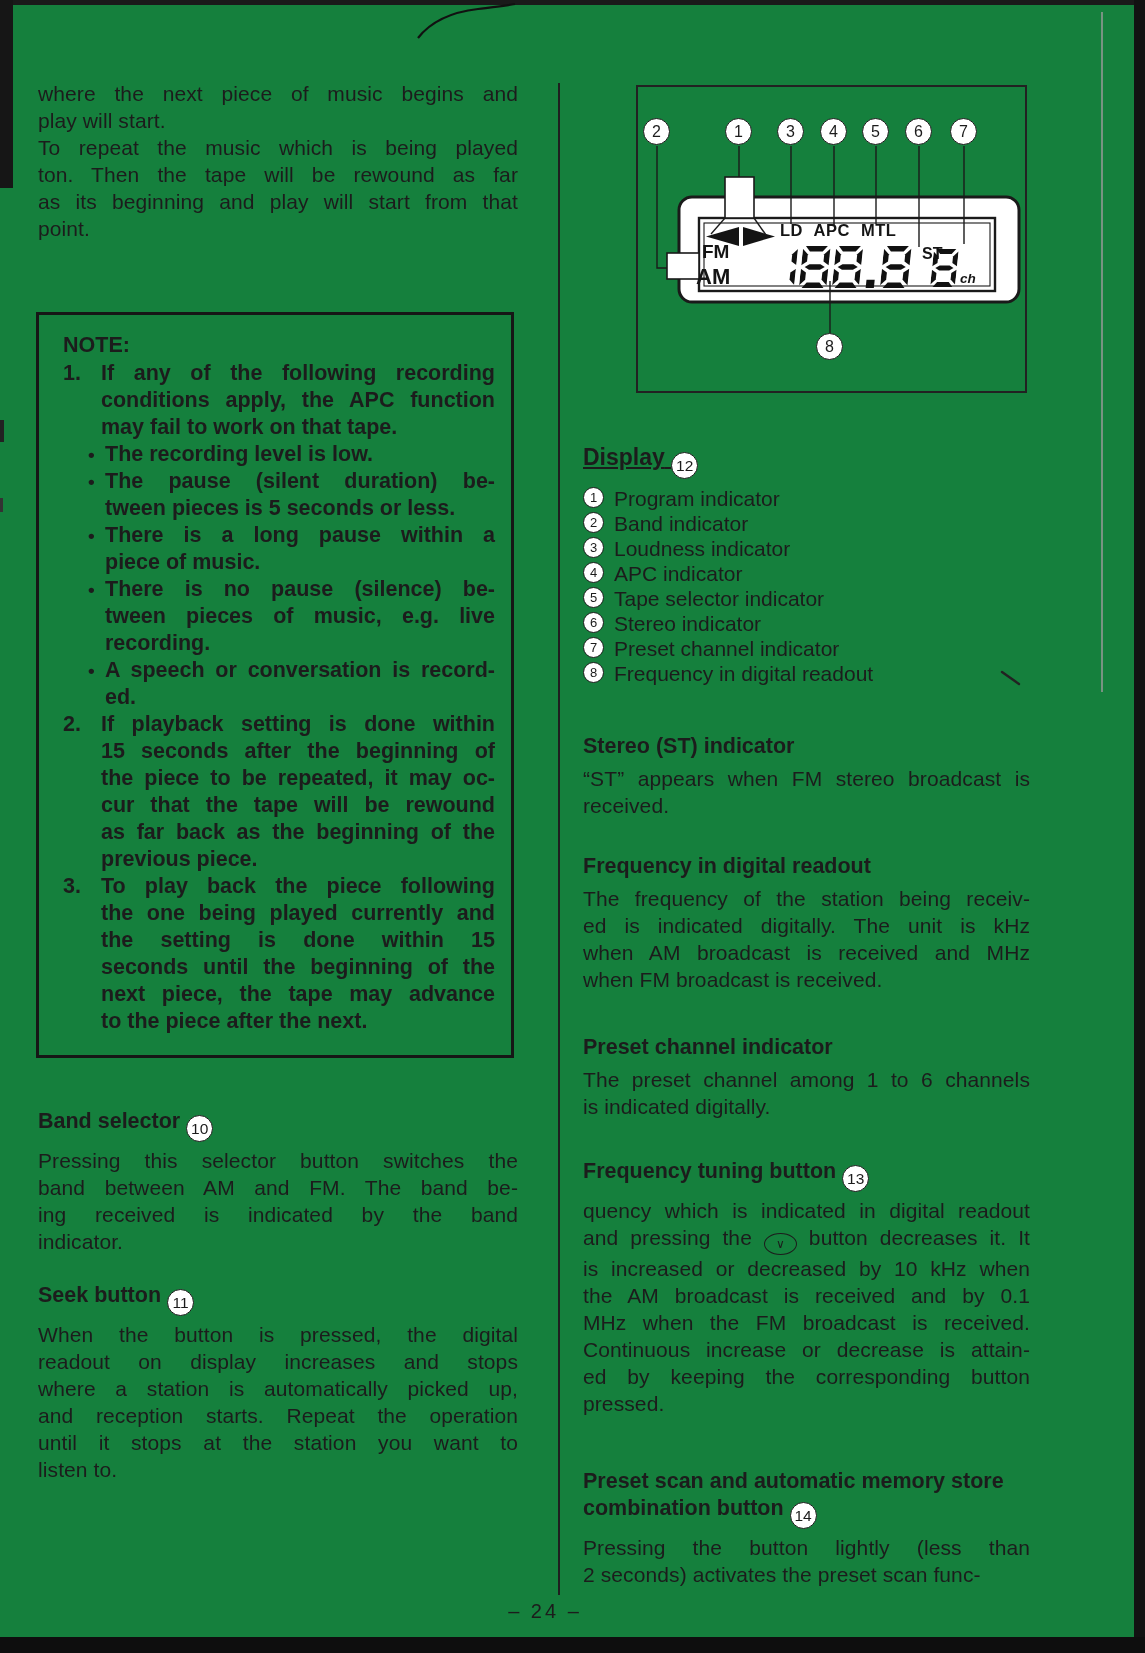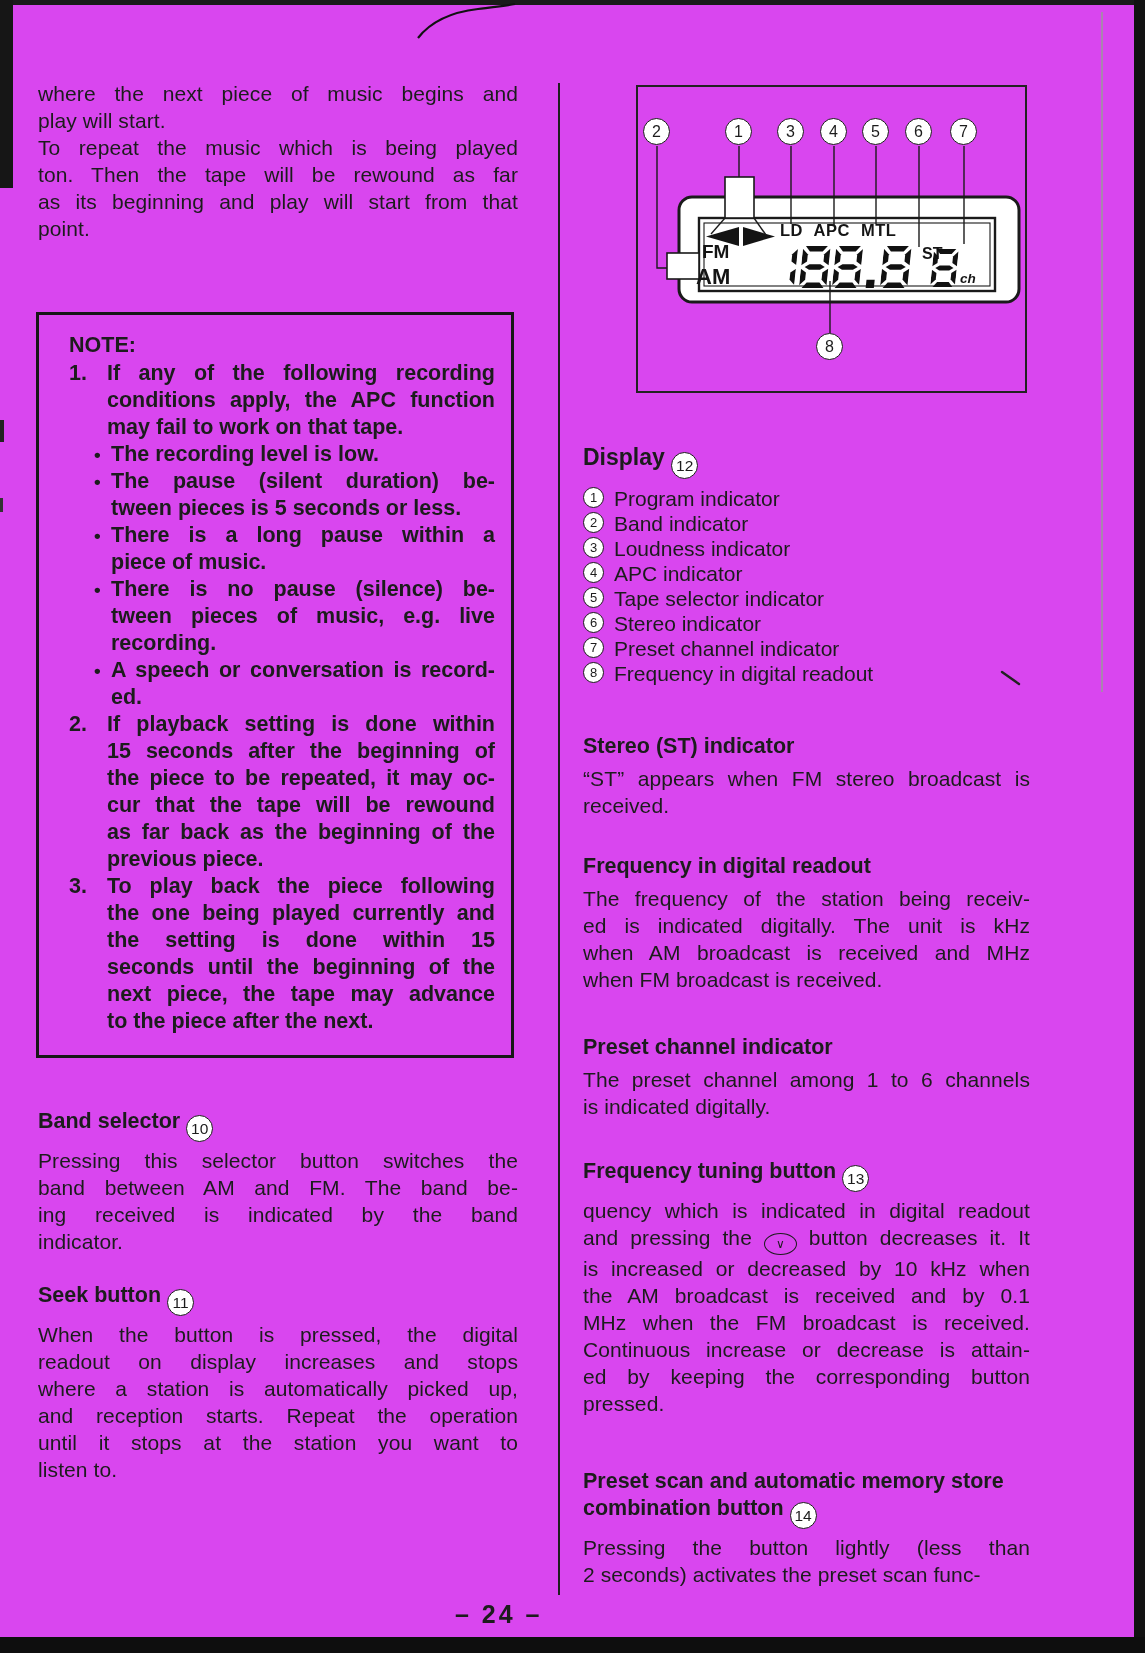--- a/index.html
+++ b/index.html
@@ -1,16 +1,16 @@
 <!DOCTYPE html>
 <html><head>
 <meta charset="utf-8">
 <style>
   html,body{margin:0;padding:0;background:#e8e8e8;}
-  .page{position:relative;width:1145px;height:1653px;background:#d946ef;overflow:hidden;
+  .page{position:relative;width:1145px;height:1653px;background:#15803d;overflow:hidden;
         font-family:"Liberation Sans",sans-serif;color:#1c1c1c;}
   
   .edge-top{position:absolute;left:0;top:0;width:1145px;height:5px;background:#1a1a1a;}
   .edge-right{position:absolute;right:0;top:0;width:11px;height:1653px;background:#121212;}
   .edge-bottom{position:absolute;left:0;top:1637px;width:1145px;height:16px;background:#0e0e0e;}
   .edge-left-hook{position:absolute;left:0;top:0;width:13px;height:188px;background:#161616;}
   .tick1{position:absolute;left:0;top:420px;width:4px;height:22px;background:#222;}
   .tick2{position:absolute;left:0;top:498px;width:3px;height:14px;background:#333;}
   .pageedge-line{position:absolute;left:1101px;top:12px;width:2px;height:680px;background:#9a9a9a;opacity:.75;}
   .curve-artifact{position:absolute;left:400px;top:0;}
@@ -27,43 +27,43 @@
   .circ{display:inline-flex;align-items:center;justify-content:center;border-radius:50%;
         border:1.7px solid #1c1c1c;background:#fff;box-sizing:border-box;font-weight:400;}
   .circ.h{width:27px;height:27px;font-size:15.5px;vertical-align:-6px;}
   .circ.s{width:21px;height:21px;font-size:13px;border-width:1.4px;flex:none;margin-top:1px;}
   .circ.d{position:absolute;width:27px;height:27px;font-size:16px;border-width:1.6px;}
   .ell{display:inline-flex;align-items:center;justify-content:center;width:31px;height:20px;
        border:1.6px solid #1c1c1c;border-radius:50%;font-size:12px;line-height:1;vertical-align:-3px;}
 
   
   .note-box{position:absolute;left:36px;top:312px;width:478px;height:746px;box-sizing:border-box;
-            border:3px solid #161616;padding:17px 16px 0 30px;font-weight:700;
+            border:3px solid #161616;padding:17px 16px 0 24px;font-weight:700;
             font-size:21.5px;line-height:27px;}
   .note-title{margin-bottom:1px;}
   .n-item{display:flex;}
   .n-num{width:38px;flex:none;}
   .n-text{flex:1;}
   .b-item{display:flex;margin-left:25px;}
   .b-marker{width:17px;flex:none;font-size:19px;}
   .b-text{flex:1;}
 
   
   .disp-item{display:flex;align-items:flex-start;gap:10px;font-size:21px;line-height:25px;height:25px;}
 
   
   .diagram{position:absolute;left:636px;top:85px;width:391px;height:308px;box-sizing:border-box;
            border:2px solid #222;}
   .diagram svg.wires{position:absolute;left:0;top:0;}
   .lcd-label{position:absolute;font-weight:700;color:#141414;}
   .freq-digits{position:absolute;left:131px;top:159px;display:flex;gap:5px;transform:skewX(-6deg);}
   .ch-digit{position:absolute;left:294px;top:162px;display:flex;transform:skewX(-6deg);}
 
-  .page-num{position:absolute;left:455px;top:1600px;width:180px;text-align:left;
-            font-size:25px;font-weight:700;letter-spacing:3px;}
+  .page-num{position:absolute;left:455px;top:1600px;width:180px;text-align:center;
+            font-size:20px;font-weight:400;letter-spacing:3px;}
 </style>
 </head>
 <body>
 
 <div class="page">
 
   <div class="edge-top"></div>
   <div class="edge-right"></div>
   <div class="edge-bottom"></div>
   <div class="edge-left-hook"></div>
@@ -271,21 +271,21 @@
           <polygon points="3,46 27,46 22,40 8,40" fill="#111"></polygon>
           <polygon points="0,25 6,29 6,37 0,43" fill="#111"></polygon>
           <polygon points="0,3 6,9 6,17 0,21" fill="#111"></polygon>
           <polygon points="4,23 9,20 21,20 26,23 21,26 9,26" fill="#111"></polygon>
         </svg>
       </span>
     <span class="lcd-label" style="left:322px;top:184px;font-size:13.5px;font-style:italic;">ch</span>
   </div>
 
   <div class="col-right-block" style="top:444px;">
-    <h3 class="sect" style="font-size:23px;margin-bottom:7px;"><span>Display</span>
+    <h3 class="sect" style="font-size:23px;margin-bottom:7px;text-decoration:underline;"><span>Display</span>
       <span class="circ h">12</span></h3>
     <div class="disp-item">
         <span class="circ s">1</span>
         <span>Program indicator</span>
       </div>
     <div class="disp-item">
         <span class="circ s">2</span>
         <span>Band indicator</span>
       </div>
     <div class="disp-item">

